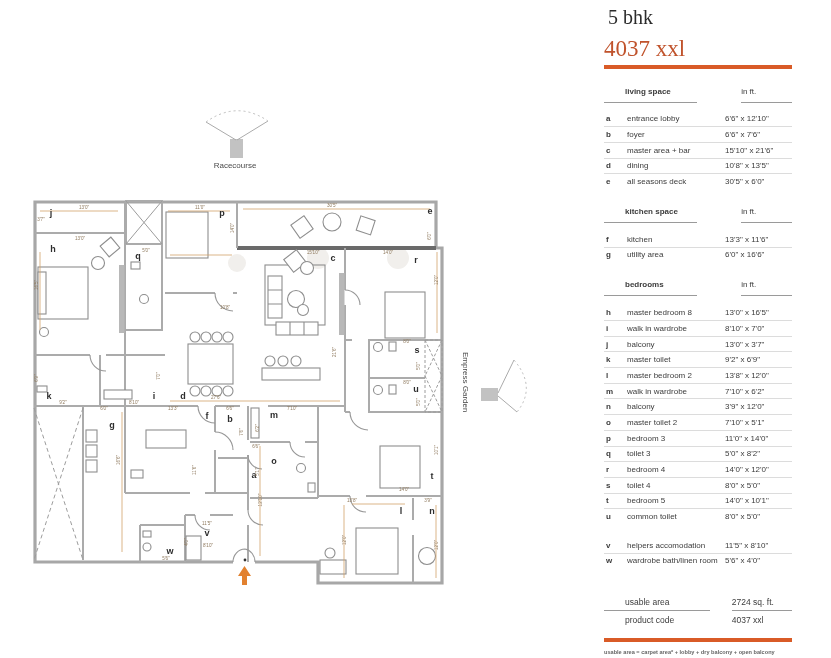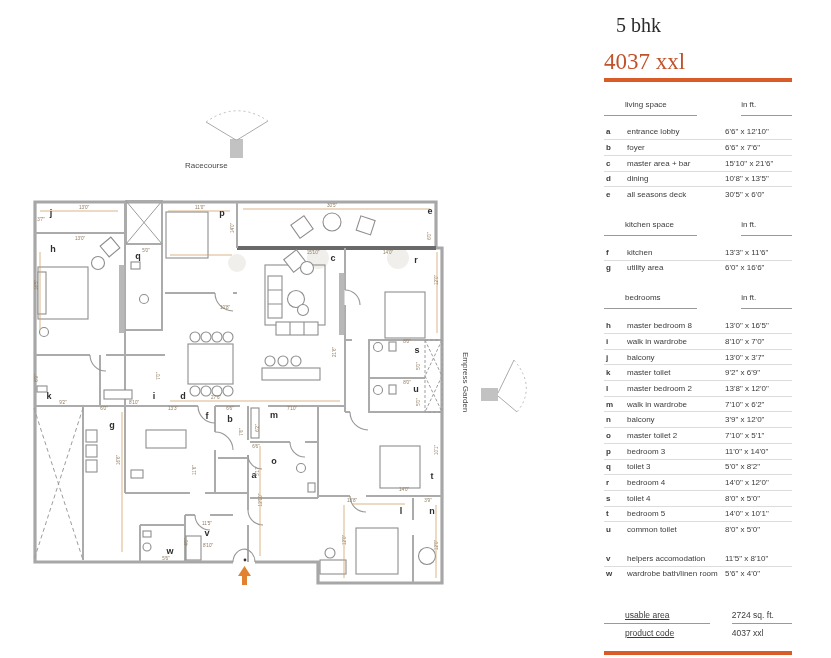--- a/index.html
+++ b/index.html
@@ -4,40 +4,40 @@
 <style>
   html,body{margin:0;padding:0;background:#fff;}
   .page{position:relative;width:831px;height:658px;background:#fff;overflow:hidden;
         font-family:"Liberation Sans",sans-serif;}
   
   .plan{position:absolute;left:0;top:0;width:600px;height:658px;}
   .plan svg{position:absolute;left:0;top:0;}
   .room-letter{font:bold 9px "Liberation Sans",sans-serif;fill:#2d2d2d;text-anchor:middle;}
   .dim-label{font:4.6px "Liberation Sans",sans-serif;fill:#8f7a5e;text-anchor:middle;}
   .compass-label{position:absolute;font-size:8px;color:#4a4a4a;}
-  #racecourse-label{left:185px;top:161px;width:100px;}
+  #racecourse-label{left:185px;top:161px;width:100px;text-align:center;}
   #empress-label{left:461px;top:352px;height:95px;writing-mode:vertical-rl;}
   
   .panel{position:absolute;left:604px;top:2px;width:188px;color:#3c3c3c;}
-  .plan-type{font:20px "Liberation Serif",serif;color:#2b2b2b;margin:12px;}
+  .plan-type{font:20px "Liberation Serif",serif;color:#2b2b2b;margin:4px;}
   .product-title{font:23px "Liberation Serif",serif;color:#c0532c;margin:7px 0 3px;}
   .rule{height:3.5px;background:#d95b27;}
   .sec-head{display:flex;justify-content:space-between;margin-top:18px;font-size:8px;color:#3c3c3c;}
-  .sh-l{width:95px;padding:0 0 6px 21px;border-bottom:1px solid #9a9a9a;}
+  .sh-l{width:95px;padding:0 0 6px 21px;border-bottom:1px solid #9a9a9a;font-weight:bold;}
   .sh-r{width:67px;padding-bottom:6px;border-bottom:1px solid #9a9a9a;margin-left:44px;}
   .sec-rows{margin-top:9px;}
   .sec-rows.sub{margin-top:14px;}
   .row{display:flex;height:14.7px;align-items:center;border-bottom:1px solid #dcdcdc;font-size:8px;}
   .row:last-child{border-bottom:none;}
   .c-key{width:21px;font-weight:bold;padding-left:2px;}
   .c-name{flex:1;}
   .c-dim{width:67px;}
   .summary{margin-top:26px;font-size:8.5px;}
   .sum-row{display:flex;height:17px;align-items:center;}
-  .sum-l{width:95px;padding-left:21px;align-self:stretch;display:flex;align-items:center;text-decoration:underline;}
+  .sum-l{width:95px;padding-left:21px;align-self:stretch;display:flex;align-items:center;}
   .sum-gap{width:24px;}
   .sum-val{width:67px;align-self:stretch;display:flex;align-items:center;}
   .sum-row.underlined .sum-l,.sum-row.underlined .sum-val{border-bottom:1px solid #9a9a9a;}
   .rule2{margin-top:10px;}
   .foot{margin-top:6px;font-size:5.4px;color:#8a8a8a;line-height:1.55;}
   .foot-bold{font-size:5.6px;color:#666;font-weight:bold;}
 </style>
 </head>
 <body>
 

